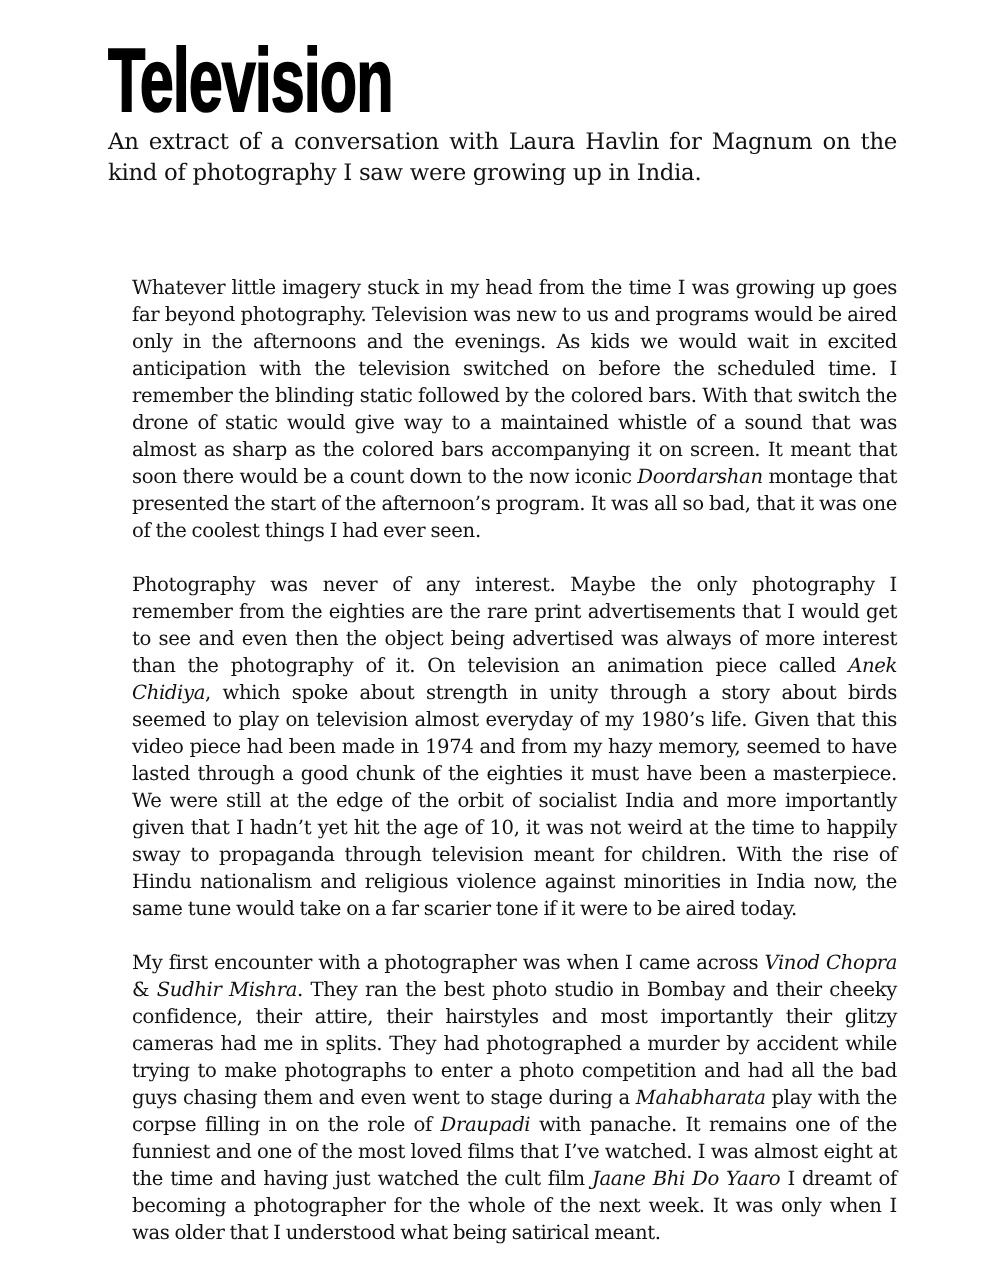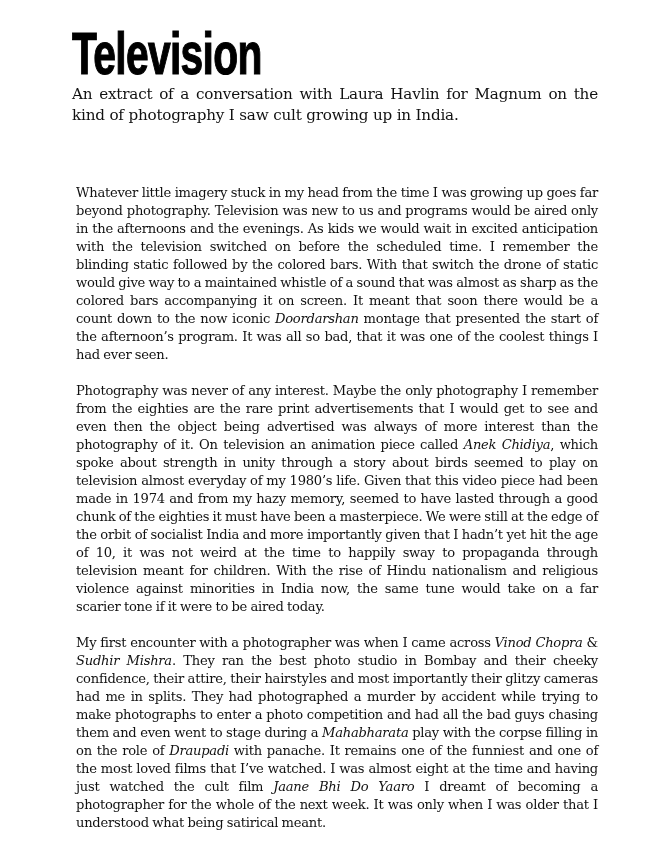--- a/index.html
+++ b/index.html
@@ -16,29 +16,29 @@
     .subtitle {
       position: absolute; left: 0; top: 84px; width: 526px;
       font-family: "DejaVu Serif", serif; font-size: 15.2px; line-height: 21px;
       text-align: justify; text-align-last: left; letter-spacing: -0.2px;
     }
     .body {
       position: absolute; left: 0; top: 184px; width: 526px;
       font-family: "DejaVu Serif", serif; font-size: 13.1px; line-height: 18px;
       letter-spacing: -0.25px; word-spacing: -0.5px;
     }
-    .body p { margin: 0 0 18px 4px; text-align: justify; }
+    .body p { margin: 0 0 18px 16px; text-align: justify; }
     .body em { font-style: italic; }
   </style>
 </head>
 <body>
 
 <div class="page">
   <div class="title">Television</div>
-  <div class="subtitle">An extract of a conversation with Laura Havlin for Magnum on the kind of photography I saw cult growing up in India.</div>
+  <div class="subtitle">An extract of a conversation with Laura Havlin for Magnum on the kind of photography I saw were growing up in India.</div>
   <div class="body">
     <p>
       <span>Whatever little imagery stuck in my head from the time I was growing up goes far beyond photography. Television was new to us and programs would be aired only in the afternoons and the evenings. As kids we would wait in excited anticipation with the television switched on before the scheduled time. I remember the blinding static followed by the colored bars. With that switch the drone of static would give way to a maintained whistle of a sound that was almost as sharp as the colored bars accompanying it on screen. It meant that soon there would be a count down to the now iconic </span><em>Doordarshan</em><span> montage that presented the start of the afternoon’s program. It was all so bad, that it was one of the coolest things I had ever seen.</span>
     </p>
     <p>
       <span>Photography was never of any interest. Maybe the only photography I remember from the eighties are the rare print advertisements that I would get to see and even then the object being advertised was always of more interest than the photography of it. On television an animation piece called </span><em>Anek Chidiya</em><span>, which spoke about strength in unity through a story about birds seemed to play on television almost everyday of my 1980’s life. Given that this video piece had been made in 1974 and from my hazy memory, seemed to have lasted through a good chunk of the eighties it must have been a masterpiece. We were still at the edge of the orbit of socialist India and more importantly given that I hadn’t yet hit the age of 10, it was not weird at the time to happily sway to propaganda through television meant for children. With the rise of Hindu nationalism and religious violence against minorities in India now, the same tune would take on a far scarier tone if it were to be aired today.</span>
     </p>
     <p>
       <span>My first encounter with a photographer was when I came across </span><em>Vinod Chopra</em><span> &amp; </span><em>Sudhir Mishra</em><span>. They ran the best photo studio in Bombay and their cheeky confidence, their attire, their hairstyles and most importantly their glitzy cameras had me in splits. They had photographed a murder by accident while trying to make photographs to enter a photo competition and had all the bad guys chasing them and even went to stage during a </span><em>Mahabharata</em><span> play with the corpse filling in on the role of </span><em>Draupadi</em><span> with panache. It remains one of the funniest and one of the most loved films that I’ve watched. I was almost eight at the time and having just watched the cult film </span><em>Jaane Bhi Do Yaaro</em><span> I dreamt of becoming a photographer for the whole of the next week. It was only when I was older that I understood what being satirical meant.</span>
     </p>

